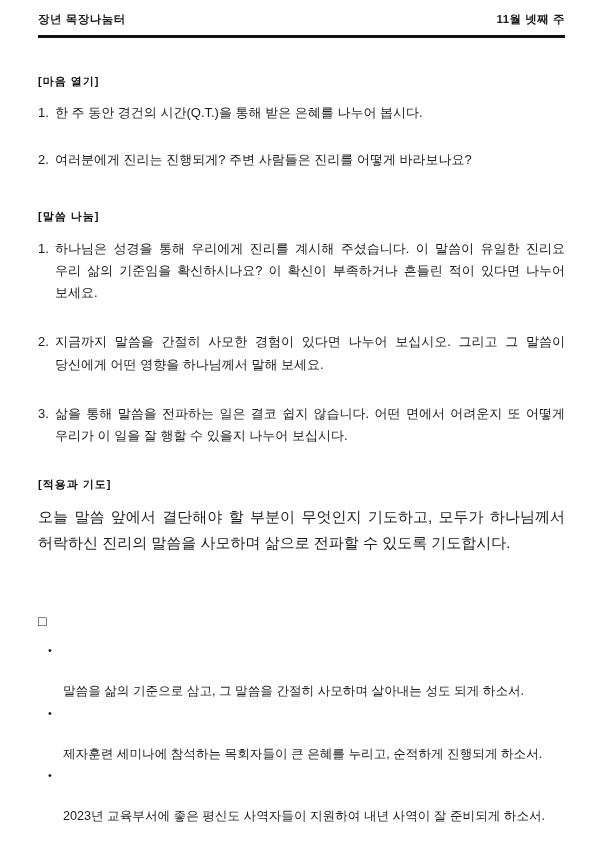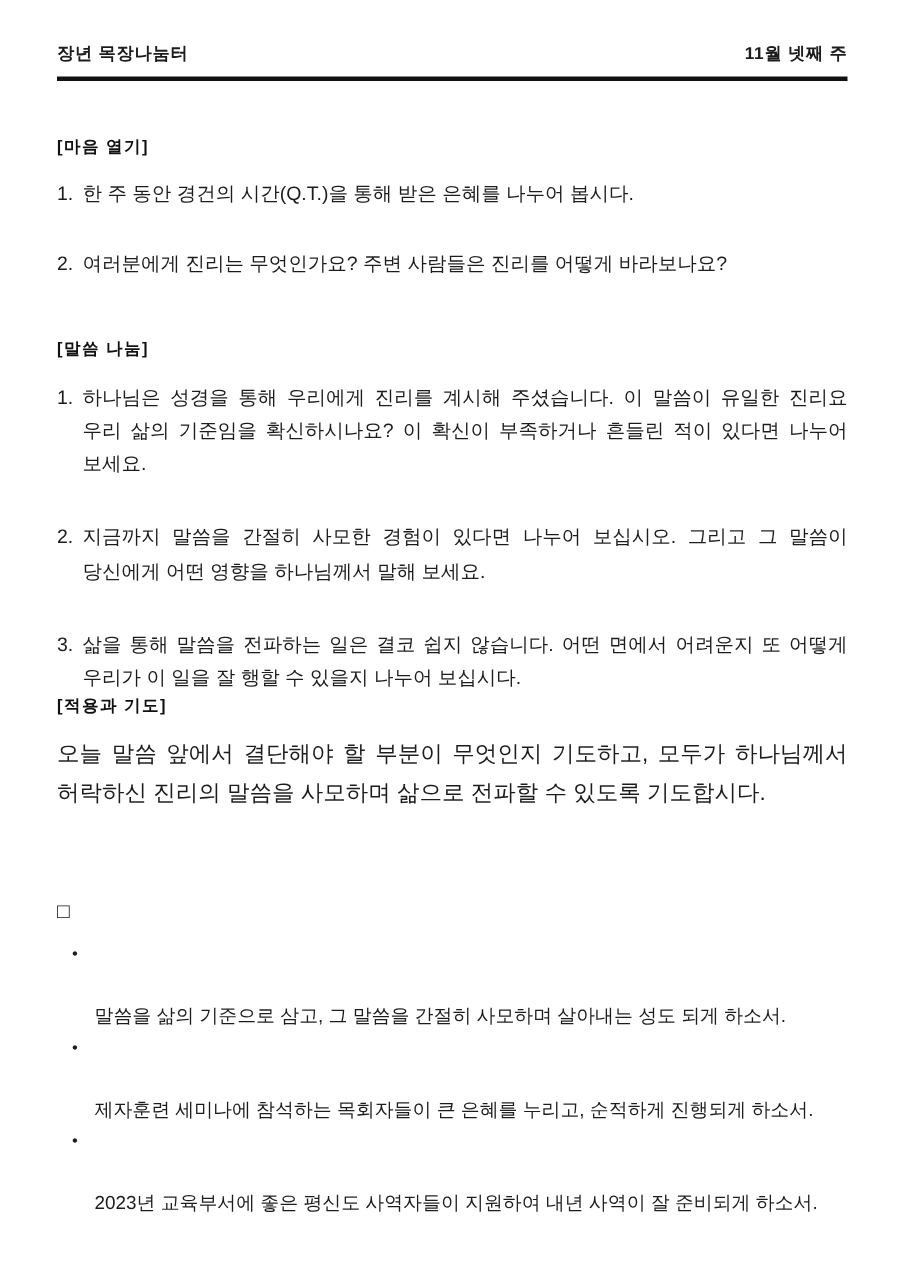--- a/index.html
+++ b/index.html
@@ -13,21 +13,21 @@
     font-family: "Liberation Sans", "DejaVu Sans", sans-serif;
     color: #1c1c1c;
     overflow: hidden;
     box-sizing: border-box;
   }
   .page {
     position: relative;
     width: 600px;
     height: 849px;
     box-sizing: border-box;
-    padding: 28px 35px 0 38px;
+    padding: 12px 35px 0 38px;
   }
   
   .doc-header {
     display: flex;
     justify-content: space-between;
     align-items: flex-end;
     font-size: 11.5px;
     font-weight: 700;
     letter-spacing: 0.5px;
     padding-bottom: 8px;
@@ -79,21 +79,21 @@
   }
   
   #sec-mind { margin-top: 36px; }
   #sec-mind .num-item:nth-of-type(2) { margin-top: 13px; }
   #sec-mind .num-item:nth-of-type(3) { margin-top: 25px; }
   #sec-share { margin-top: 38px; }
   #sec-share .section-heading { margin-bottom: 14px; }
   #sec-share .num-item { margin-bottom: 27px; }
   #sec-share .num-item:last-child { margin-bottom: 0; }
   #sec-mind .section-heading { margin-bottom: 13px; }
-  #sec-apply { }
+  #sec-apply { margin-top: 30px; }
   #sec-apply .section-heading { margin-bottom: 12px; }
   
   #sec-prayer { margin-top: 58px; }
   .prayer-heading {
     display: flex;
     align-items: center;
     font-size: 13.5px;
     font-weight: 700;
     letter-spacing: 0.5px;
     color: #111;
@@ -137,21 +137,21 @@
 
 
   <div id="sec-mind">
     <div class="section-heading">[마음 열기]</div>
     <div class="num-item">
       <span class="num">1.</span>
       <span class="itext">한 주 동안 경건의 시간(Q.T.)을 통해 받은 은혜를 나누어 봅시다.</span>
     </div>
     <div class="num-item">
       <span class="num">2.</span>
-      <span class="itext">여러분에게 진리는 무엇인가요? 주변 사람들은 진리를 어떻게 바라보나요?</span>
+      <span class="itext">여러분에게 진리는 진행되게? 주변 사람들은 진리를 어떻게 바라보나요?</span>
     </div>
   </div>
 
   <div id="sec-share">
     <div class="section-heading">[말씀 나눔]</div>
     <div class="num-item">
       <span class="num">1.</span>
       <span class="itext">하나님은 성경을 통해 우리에게 진리를 계시해 주셨습니다. 이 말씀이 유일한 진리요 우리 삶의 기준임을 확신하시나요? 이 확신이 부족하거나 흔들린 적이 있다면 나누어 보세요.</span>
     </div>
     <div class="num-item">

